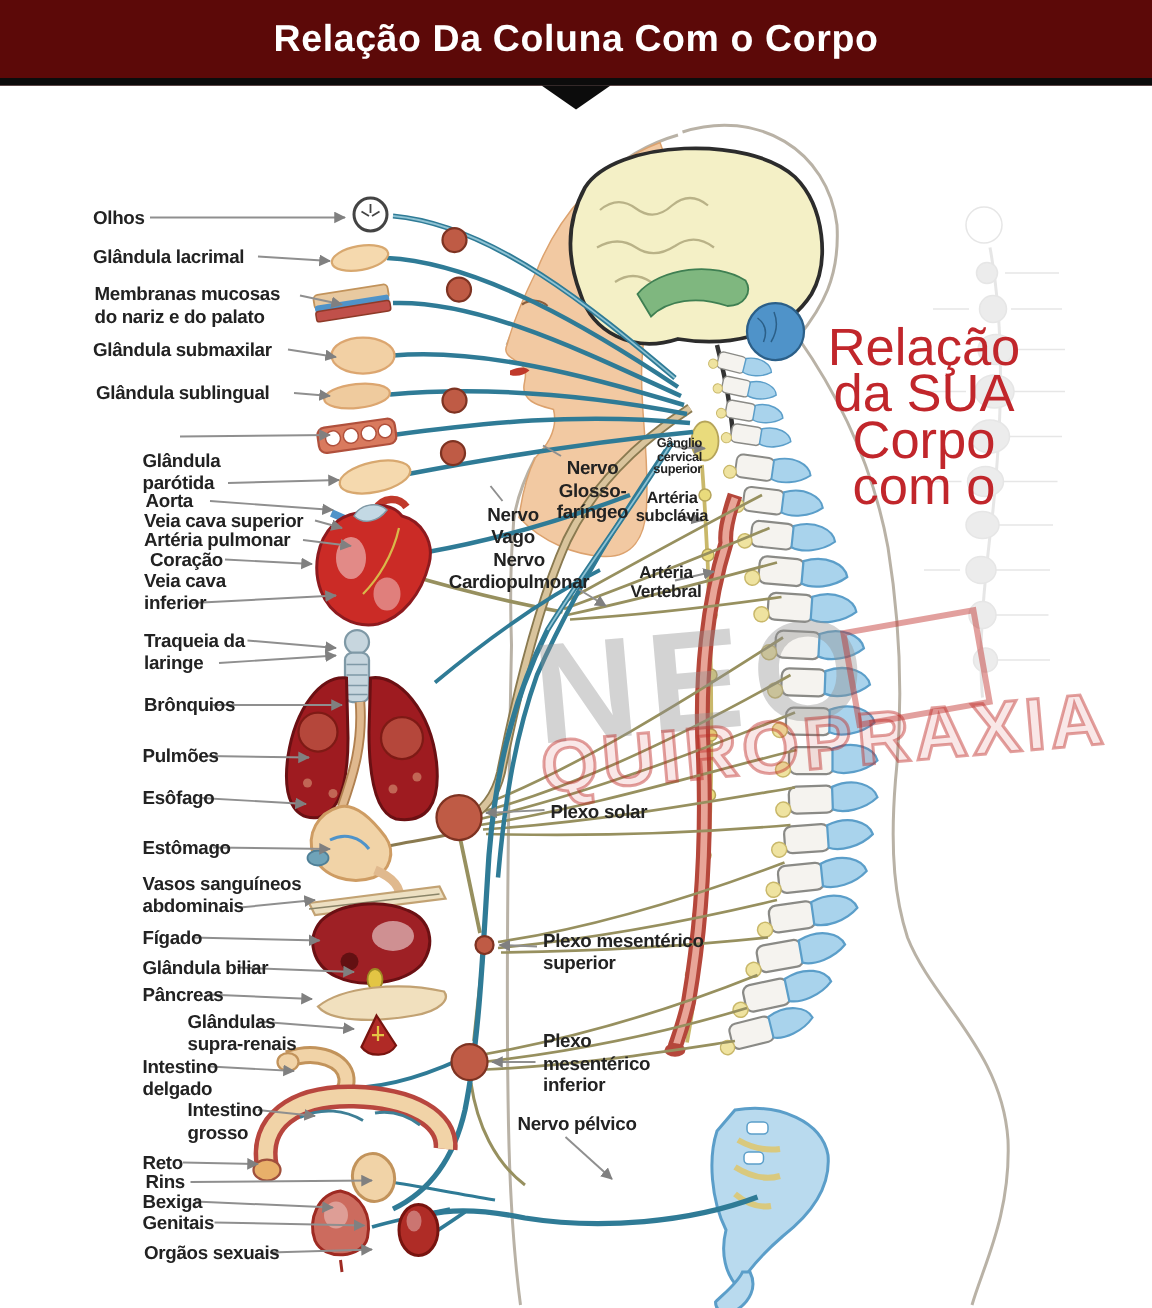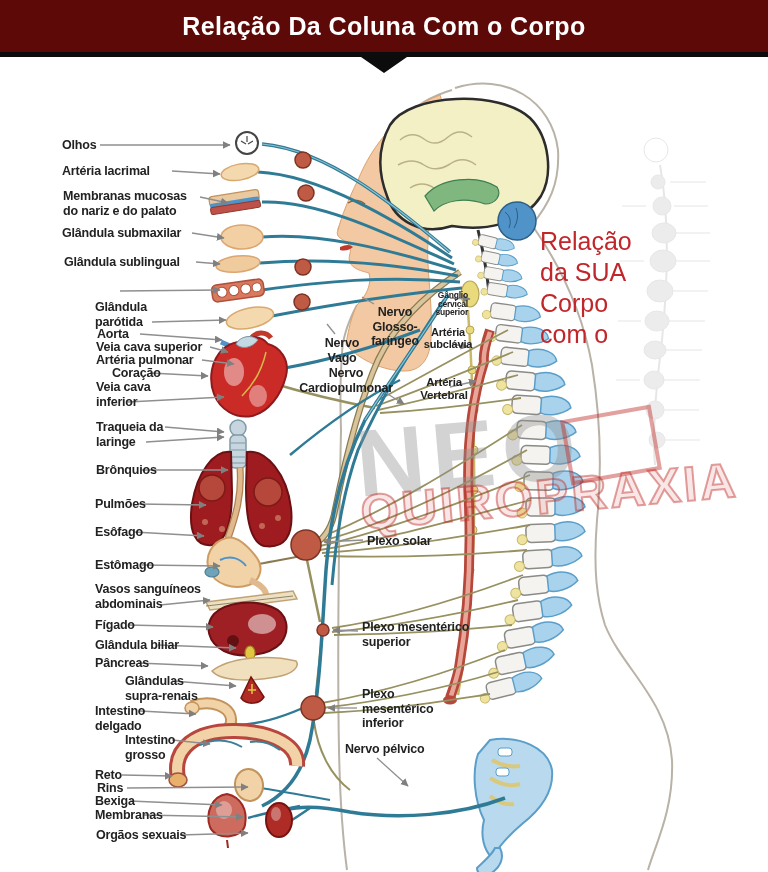--- a/index.html
+++ b/index.html
@@ -13,22 +13,22 @@
           border-bottom:5px solid #0c0c0c;display:flex;align-items:center;justify-content:center;}
   .header-title{color:#fff;font-size:25px;font-weight:700;letter-spacing:.4px;}
   .tri{position:absolute;top:57px;left:50%;transform:translateX(-50%);width:0;height:0;
        border-left:23px solid transparent;border-right:23px solid transparent;border-top:16px solid #0c0c0c;}
   
   .lbl,.mlbl{position:absolute;font-size:12.5px;font-weight:700;color:var(--ink);
              line-height:14.5px;white-space:pre-line;letter-spacing:-.2px;}
   svg.art{position:absolute;left:0;top:0;}
   .leader{stroke:#8f8f8f;stroke-width:1.3;fill:none;}
   
-  .red-block{position:absolute;left:540px;top:226px;width:152px;
-             color:var(--accent_red);font-size:25px;line-height:31px;font-weight:400;}
+  .red-block{position:absolute;left:540px;top:216px;width:152px;text-align:center;
+             color:var(--accent_red);font-size:35px;line-height:31px;font-weight:400;}
   .red-block .b{font-weight:400;}
   
   .wm-neo{position:absolute;left:356px;top:400px;font-size:95px;font-weight:700;
           color:rgba(145,145,145,.40);letter-spacing:7px;transform:rotate(-5deg);}
   .wm-quiro{position:absolute;left:360px;top:468px;font-size:49px;font-weight:700;
             color:rgba(205,60,55,.12);-webkit-text-stroke:2px rgba(190,45,40,.45);
             letter-spacing:3px;transform:rotate(-5deg);white-space:nowrap;}
   .wm-box{position:absolute;left:565px;top:412px;width:84px;height:58px;
           border:4px solid rgba(190,45,40,.45);transform:rotate(-10deg);}
 </style>
@@ -343,31 +343,31 @@
       <line class="leader" x1="450" y1="298" x2="470" y2="299" marker-end="url(#arr)"></line>
       <line class="leader" x1="452" y1="344" x2="468" y2="347" marker-end="url(#arr)"></line>
       <line class="leader" x1="450" y1="387" x2="476" y2="381" marker-end="url(#arr)"></line>
       <line class="leader" x1="374" y1="304" x2="362" y2="297"></line>
       <line class="leader" x1="335" y1="334" x2="327" y2="324"></line>
       <line class="leader" x1="386" y1="393" x2="404" y2="404" marker-end="url(#arr)"></line>
     </g>
   </svg>
 
   <div class="lbl" style="left:62px;top:138px">Olhos</div>
-  <div class="lbl" style="left:62px;top:164px">Artéria lacrimal</div>
+  <div class="lbl" style="left:62px;top:164px">Glândula lacrimal</div>
   <div class="lbl" style="left:63px;top:189px">Membranas mucosas
 do nariz e do palato</div>
   <div class="lbl" style="left:62px;top:226px">Glândula submaxilar</div>
   <div class="lbl" style="left:64px;top:255px">Glândula sublingual</div>
   <div class="lbl" style="left:95px;top:300px">Glândula
 parótida</div>
   <div class="lbl" style="left:97px;top:327px">Aorta</div>
   <div class="lbl" style="left:96px;top:340px">Veia cava superior</div>
   <div class="lbl" style="left:96px;top:353px">Artéria pulmonar</div>
-  <div class="lbl" style="left:112px;top:366px">Coração</div>
+  <div class="lbl" style="left:100px;top:366px">Coração</div>
   <div class="lbl" style="left:96px;top:380px">Veia cava
 inferior</div>
   <div class="lbl" style="left:96px;top:420px">Traqueia da
 laringe</div>
   <div class="lbl" style="left:96px;top:463px">Brônquios</div>
   <div class="lbl" style="left:95px;top:497px">Pulmões</div>
   <div class="lbl" style="left:95px;top:525px">Esôfago</div>
   <div class="lbl" style="left:95px;top:558px">Estômago</div>
   <div class="lbl" style="left:95px;top:582px">Vasos sanguíneos
 abdominais</div>
@@ -376,21 +376,21 @@
   <div class="lbl" style="left:95px;top:656px">Pâncreas</div>
   <div class="lbl" style="left:125px;top:674px">Glândulas
 supra-renais</div>
   <div class="lbl" style="left:95px;top:704px">Intestino
 delgado</div>
   <div class="lbl" style="left:125px;top:733px">Intestino
 grosso</div>
   <div class="lbl" style="left:95px;top:768px">Reto</div>
   <div class="lbl" style="left:97px;top:781px">Rins</div>
   <div class="lbl" style="left:95px;top:794px">Bexiga</div>
-  <div class="lbl" style="left:95px;top:808px">Membranas</div>
+  <div class="lbl" style="left:95px;top:808px">Genitais</div>
   <div class="lbl" style="left:96px;top:828px">Orgãos sexuais</div>
 
   <div class="mlbl" style="left:355px;top:305px;width:80px;text-align:center">Nervo
 Glosso-
 faríngeo</div>
   <div class="mlbl" style="left:424px;top:291px;width:44px;text-align:right;font-size:8.5px;line-height:8.5px">Gânglio
 cervical
 superior</div>
   <div class="mlbl" style="left:420px;top:326px;width:56px;text-align:center;font-size:11px;line-height:12px">Artéria
 subclávia</div>

